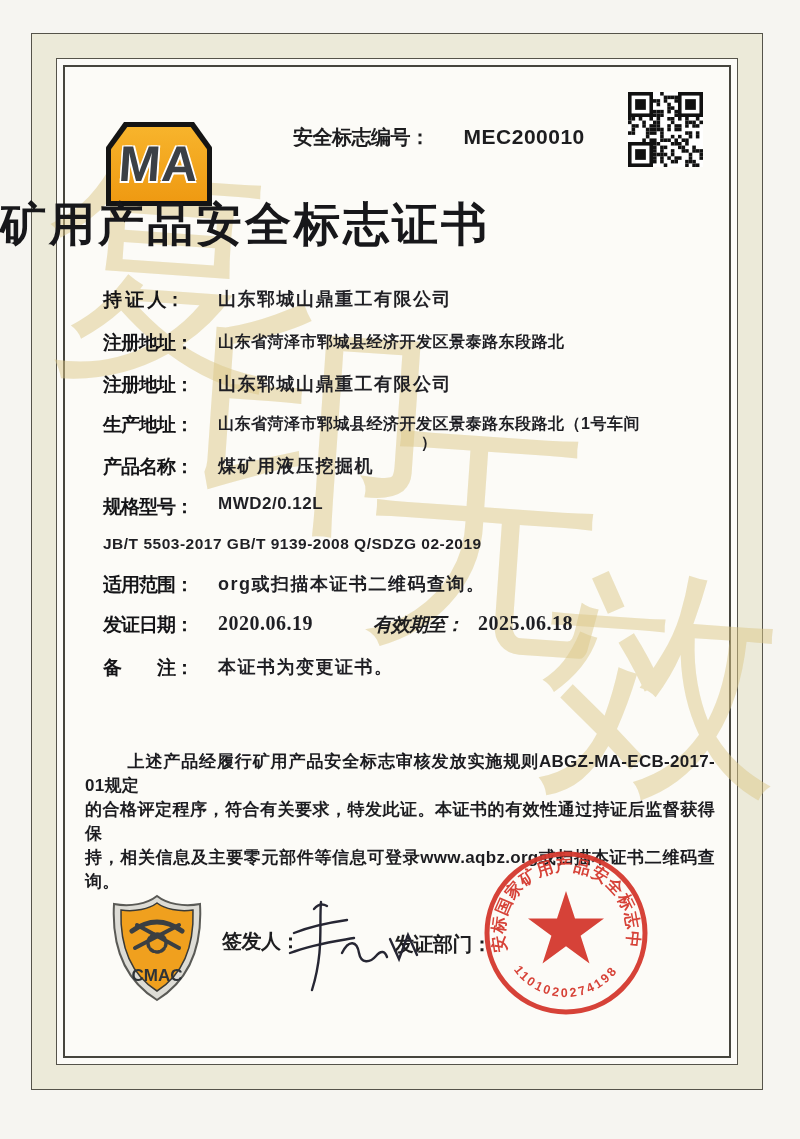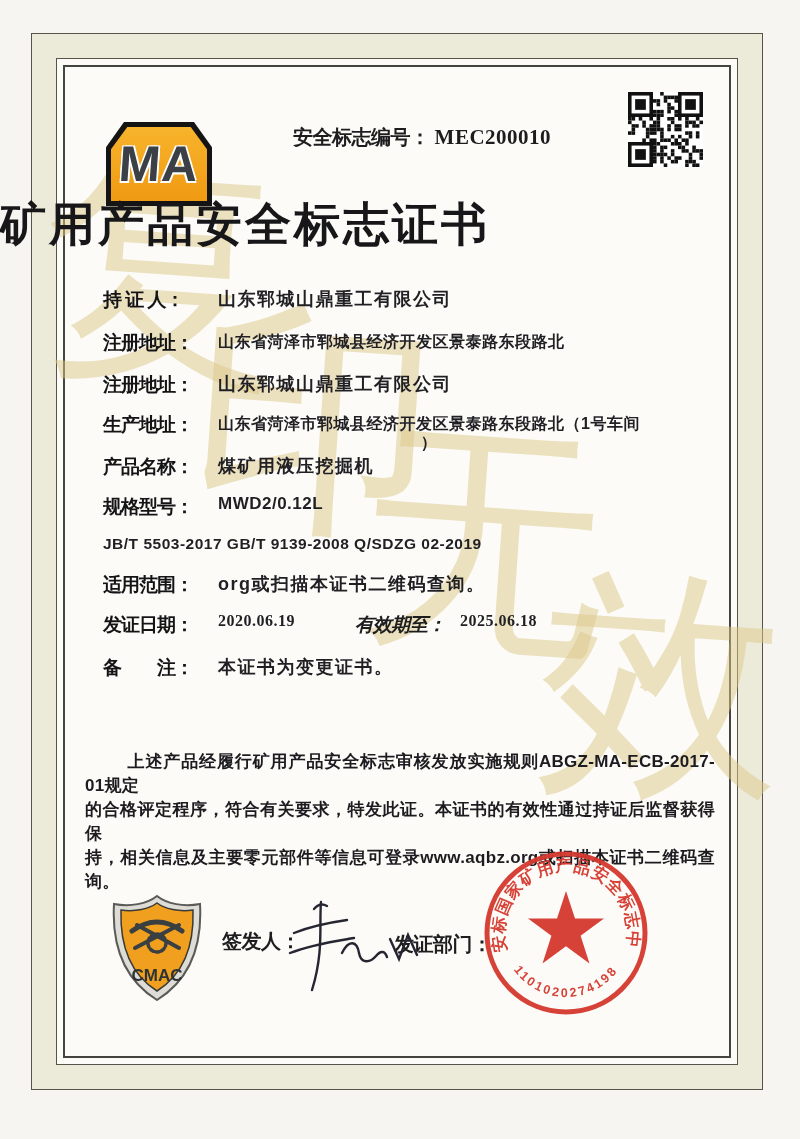--- a/index.html
+++ b/index.html
@@ -42,36 +42,36 @@
   .ma-inner{position:absolute;inset:5px;
     clip-path:polygon(17% 0,83% 0,100% 30%,100% 100%,0 100%,0 30%);
     background:linear-gradient(180deg,#f7b42c,#ef9a12);
     display:flex;align-items:center;justify-content:center;}
   .ma-inner span{
     font-weight:900;font-size:50px;letter-spacing:1px;color:#3b4046;
     transform:skewX(-4deg);
     text-shadow:1.5px 1.5px 0 #fff,-1.5px -1.5px 0 #fff,1.5px -1.5px 0 #fff,-1.5px 1.5px 0 #fff;
   }
   .certno{left:293px;top:124px;z-index:2;font-size:20px;font-weight:800;letter-spacing:-0.5px;}
-  .certno .num{font-family:Liberation Serif, serif;font-size:21px;font-weight:700;letter-spacing:.5px;}
+  .certno .num{font-family:Liberation Sans, sans-serif;font-size:21px;font-weight:700;letter-spacing:.5px;margin-left:29px;}
   .qr{left:628px;top:92px;width:75px;height:75px;z-index:2;background:#fff;}
   .title{
     left:0;top:194px;width:100%;text-align:left;z-index:2;
     font-size:46px;font-weight:900;letter-spacing:3px;color:#17171a;
   }
   
   .row{left:103px;z-index:2;display:flex;align-items:flex-start;width:620px;}
   .flabel{flex:none;display:inline-block;width:100px;font-size:19px;font-weight:800;
     letter-spacing:-1px;white-space:nowrap;color:#141417;}
   .flabel.wide{width:auto;margin-right:14px;}
   .fvalue{margin-left:15px;font-size:18px;font-weight:600;letter-spacing:1.5px;
     white-space:pre-line;color:#1f1f24;text-align:center;}
   .fvalue.tight{font-size:16px;letter-spacing:.5px;line-height:19px;}
   .fvalue.code{font-size:17px;font-weight:700;letter-spacing:.5px;font-family:"Liberation Sans",sans-serif;}
-  .fvalue.serif{font-family:"Liberation Serif",serif;font-size:16px;font-weight:700;letter-spacing:.5px;}
+  .fvalue.serif{font-family:"Liberation Serif",serif;font-size:20px;font-weight:700;letter-spacing:.5px;}
   .flabel2{margin-left:60px;flex:none;font-size:19px;font-weight:800;letter-spacing:-1px;white-space:nowrap;font-style:italic;}
   .statement{
     left:85px;top:750px;width:630px;z-index:2;text-align:justify;
     font-size:17px;line-height:24px;font-weight:600;letter-spacing:.3px;
     text-indent:2.5em;white-space:pre-line;color:#1c1c20;
   }
   
   .cmac{left:110px;top:893px;width:94px;height:112px;z-index:2;}
   .signer{left:222px;top:928px;z-index:2;font-size:20px;font-weight:800;letter-spacing:-.5px;}
   .signature{left:280px;top:896px;width:142px;height:100px;z-index:3;}

